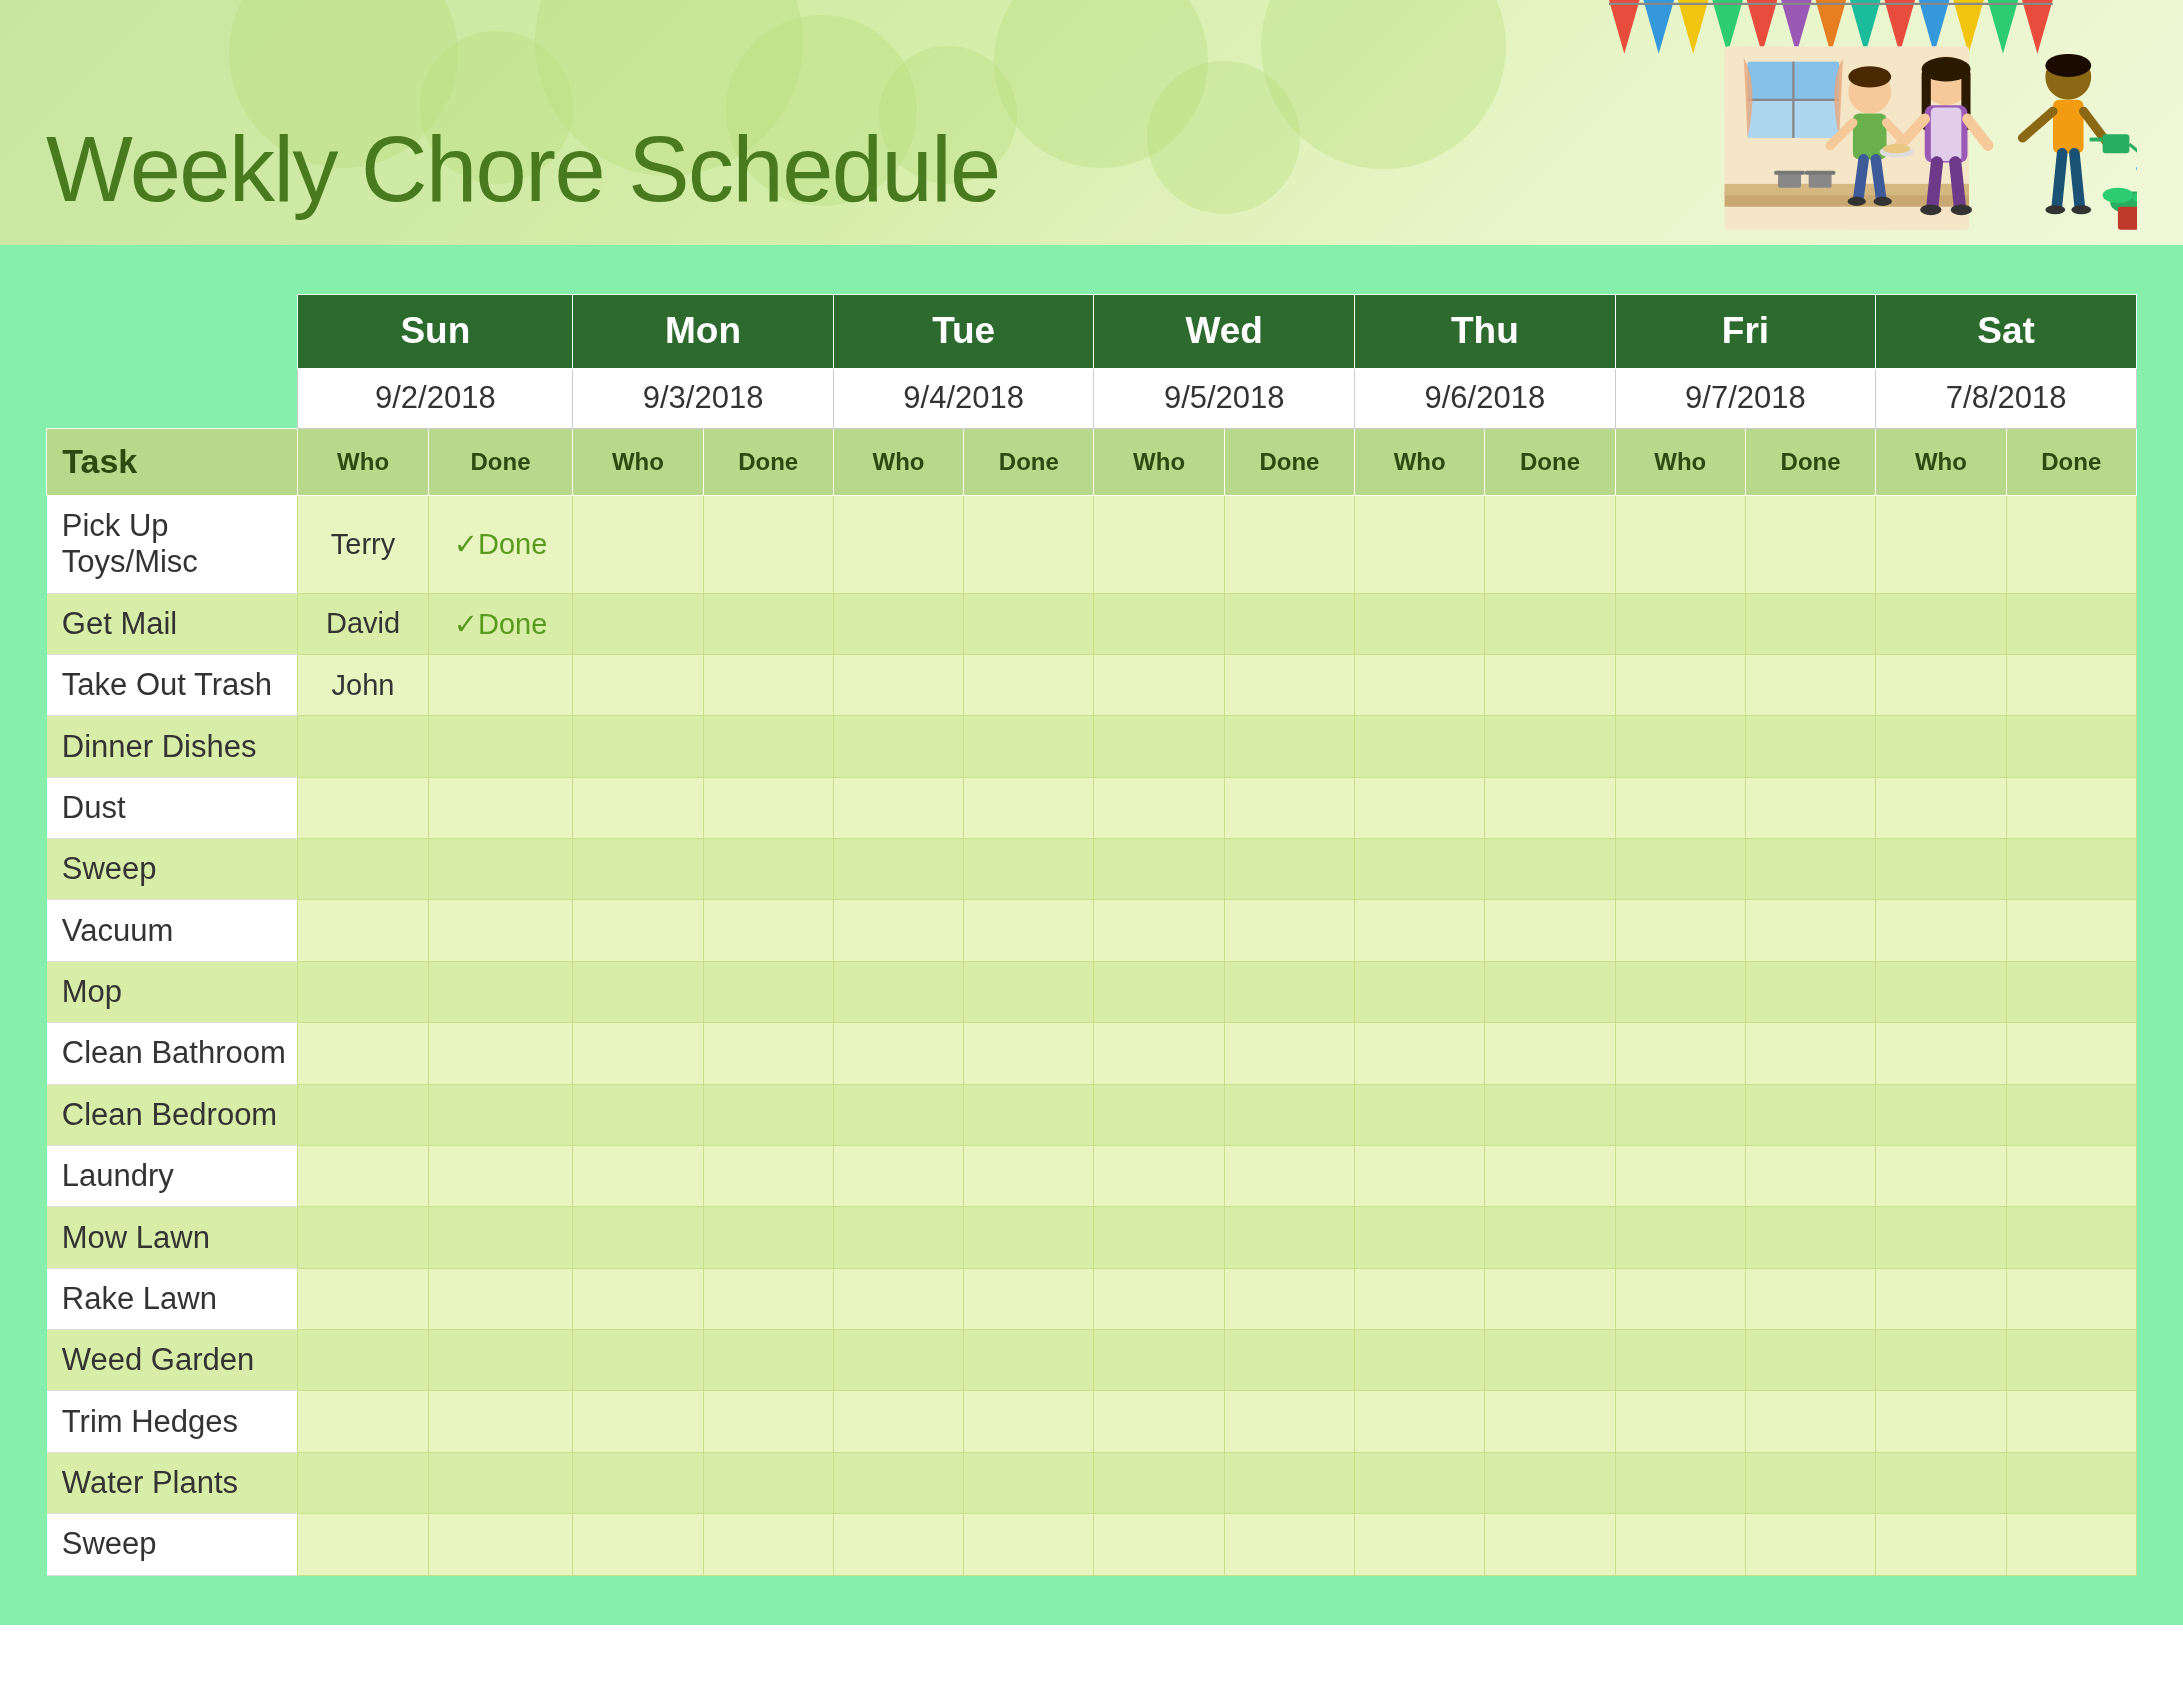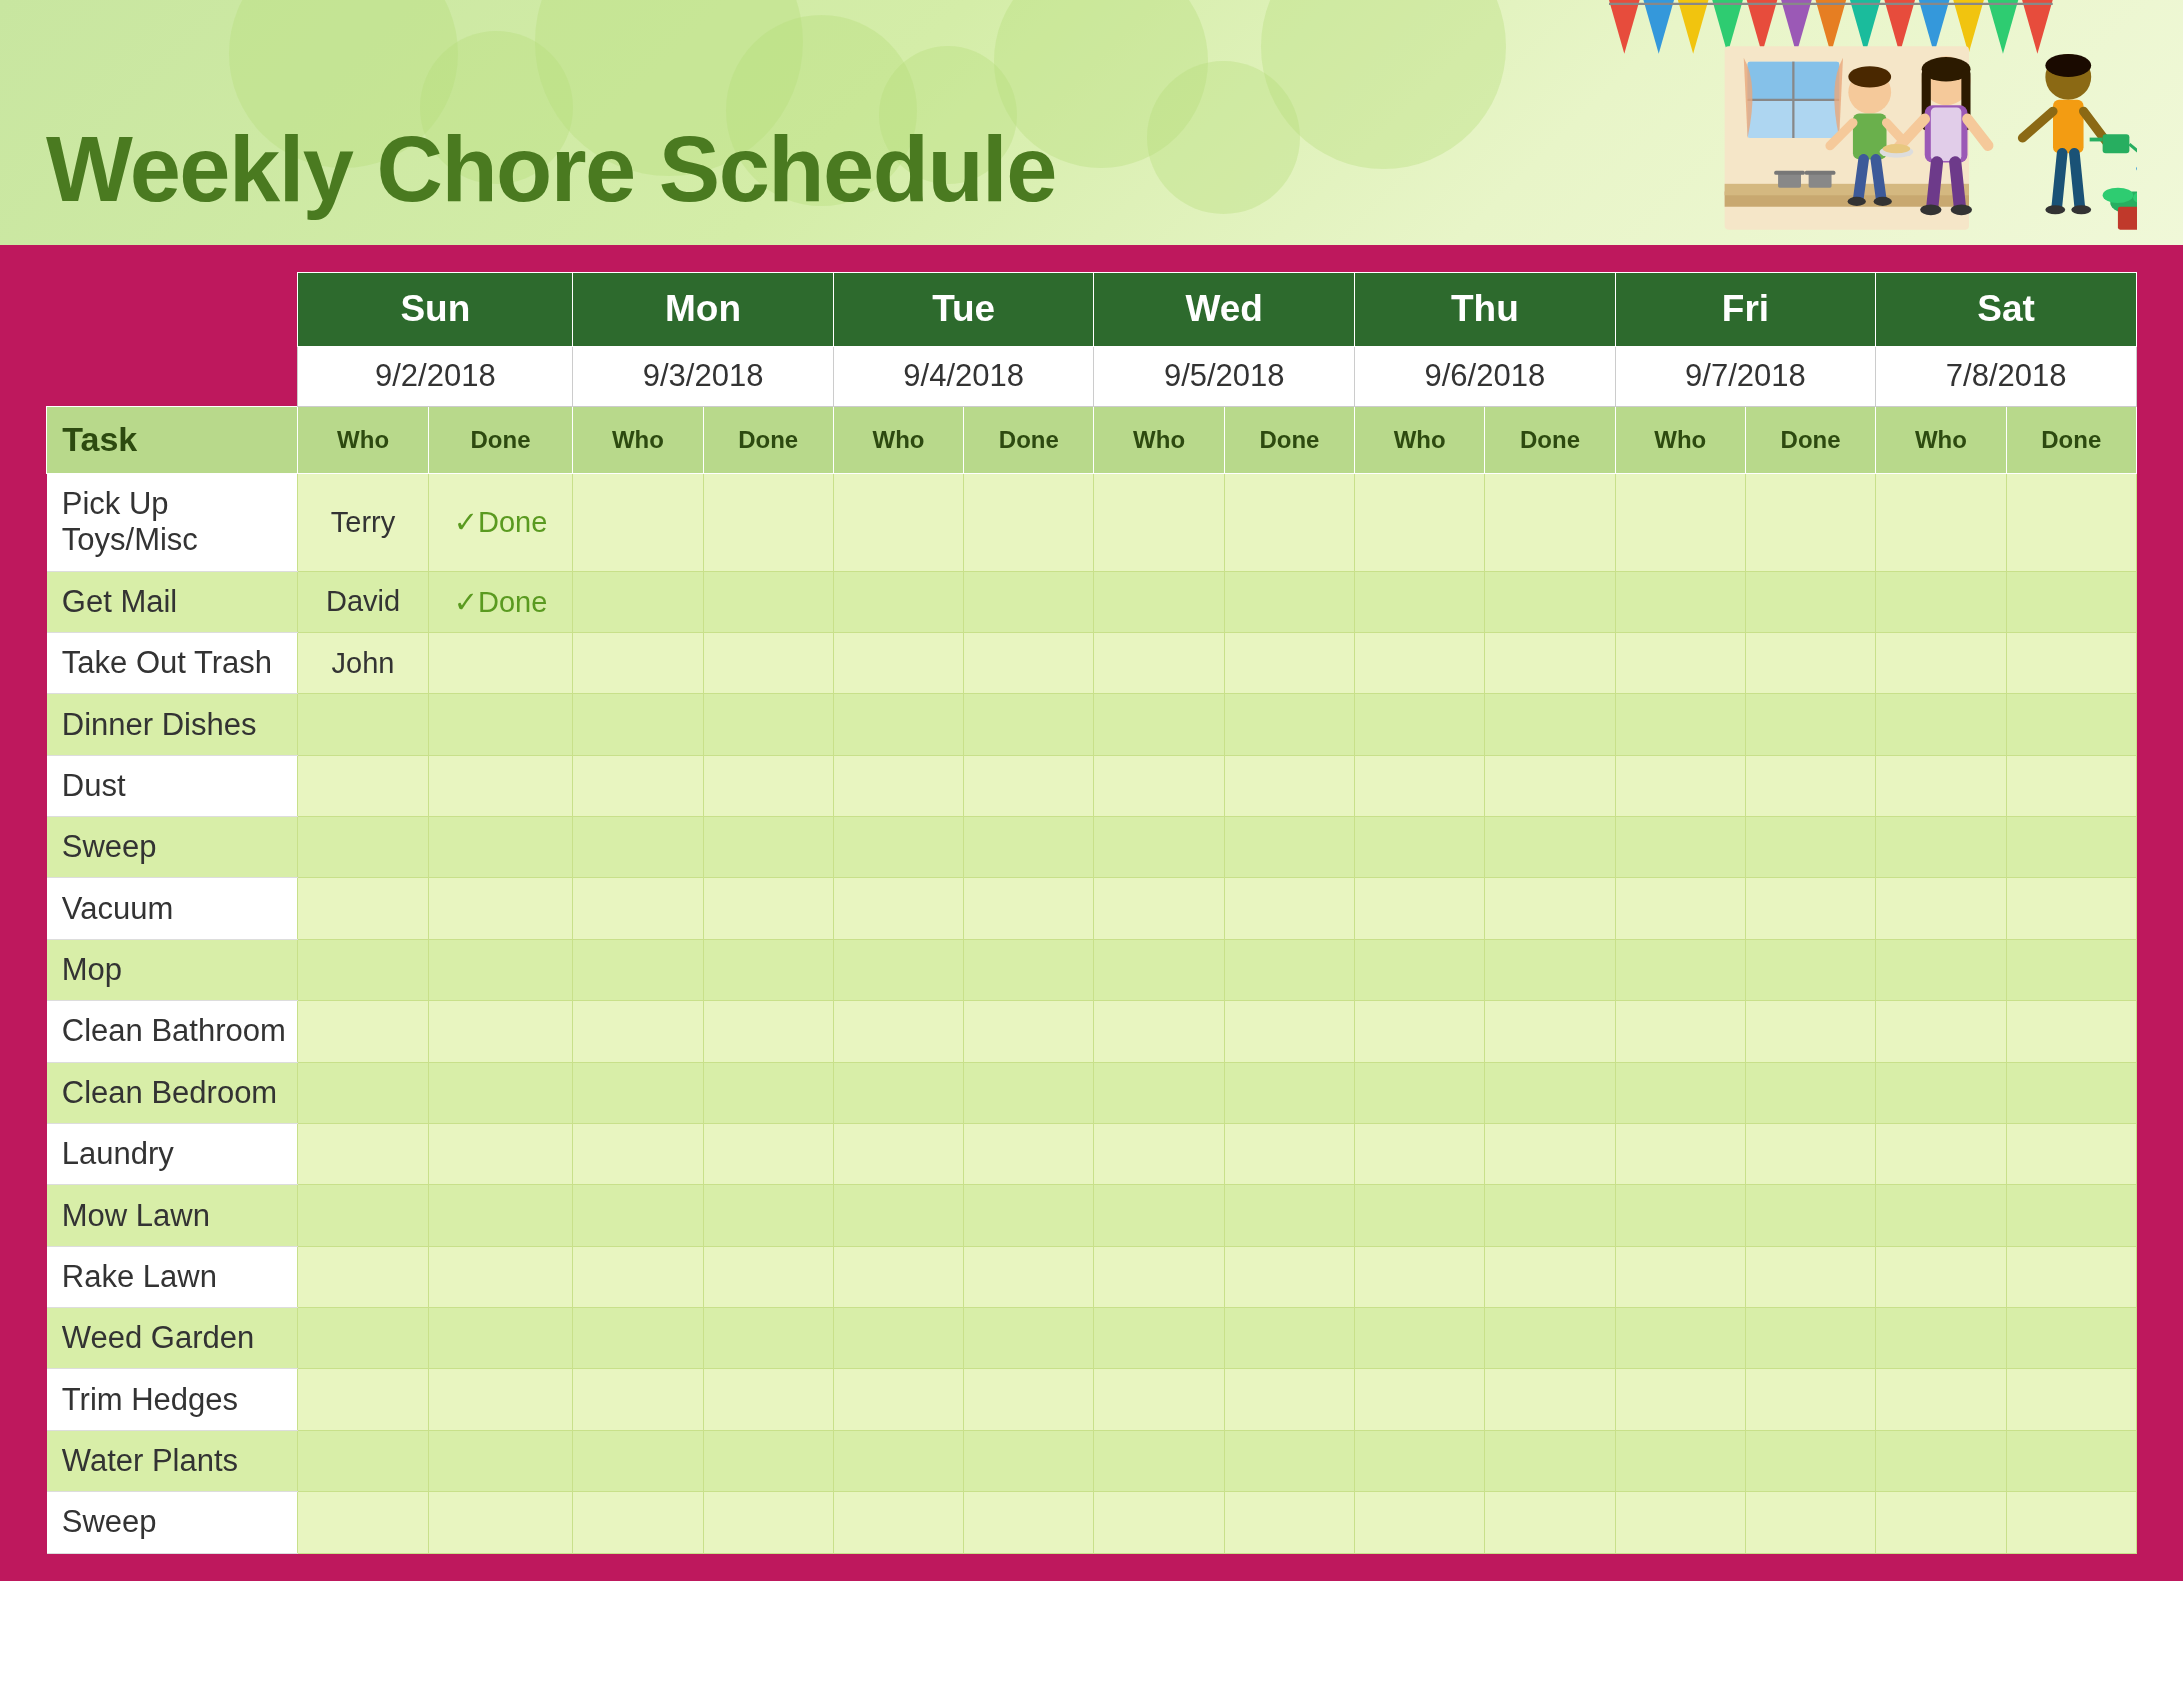--- a/index.html
+++ b/index.html
@@ -27,41 +27,41 @@
     }
 
     .bubble {
       position: absolute;
       border-radius: 50%;
       background: rgba(180, 220, 120, 0.35);
     }
 
     .header-title {
       font-size: 92px;
-      font-weight: 700;
+      font-weight: 400;
       color: #4a7a20;
       position: relative;
       z-index: 2;
       font-family: 'Segoe UI Light', 'Segoe UI', Arial, sans-serif;
       letter-spacing: -1.5px;
     }
 
     .header-illustration {
       position: absolute;
       right: 46px;
       bottom: 0;
       z-index: 2;
       display: flex;
       align-items: flex-end;
       gap: 0;
     }
 
     .content {
-      padding: 27px 46px;
-      background: #be185d;
+      padding: 49px 46px;
+      background: #86efac;
     }
 
     table {
       width: 100%;
       border-collapse: collapse;
       font-size: 29px;
     }
 
     
     .day-header-row th {

